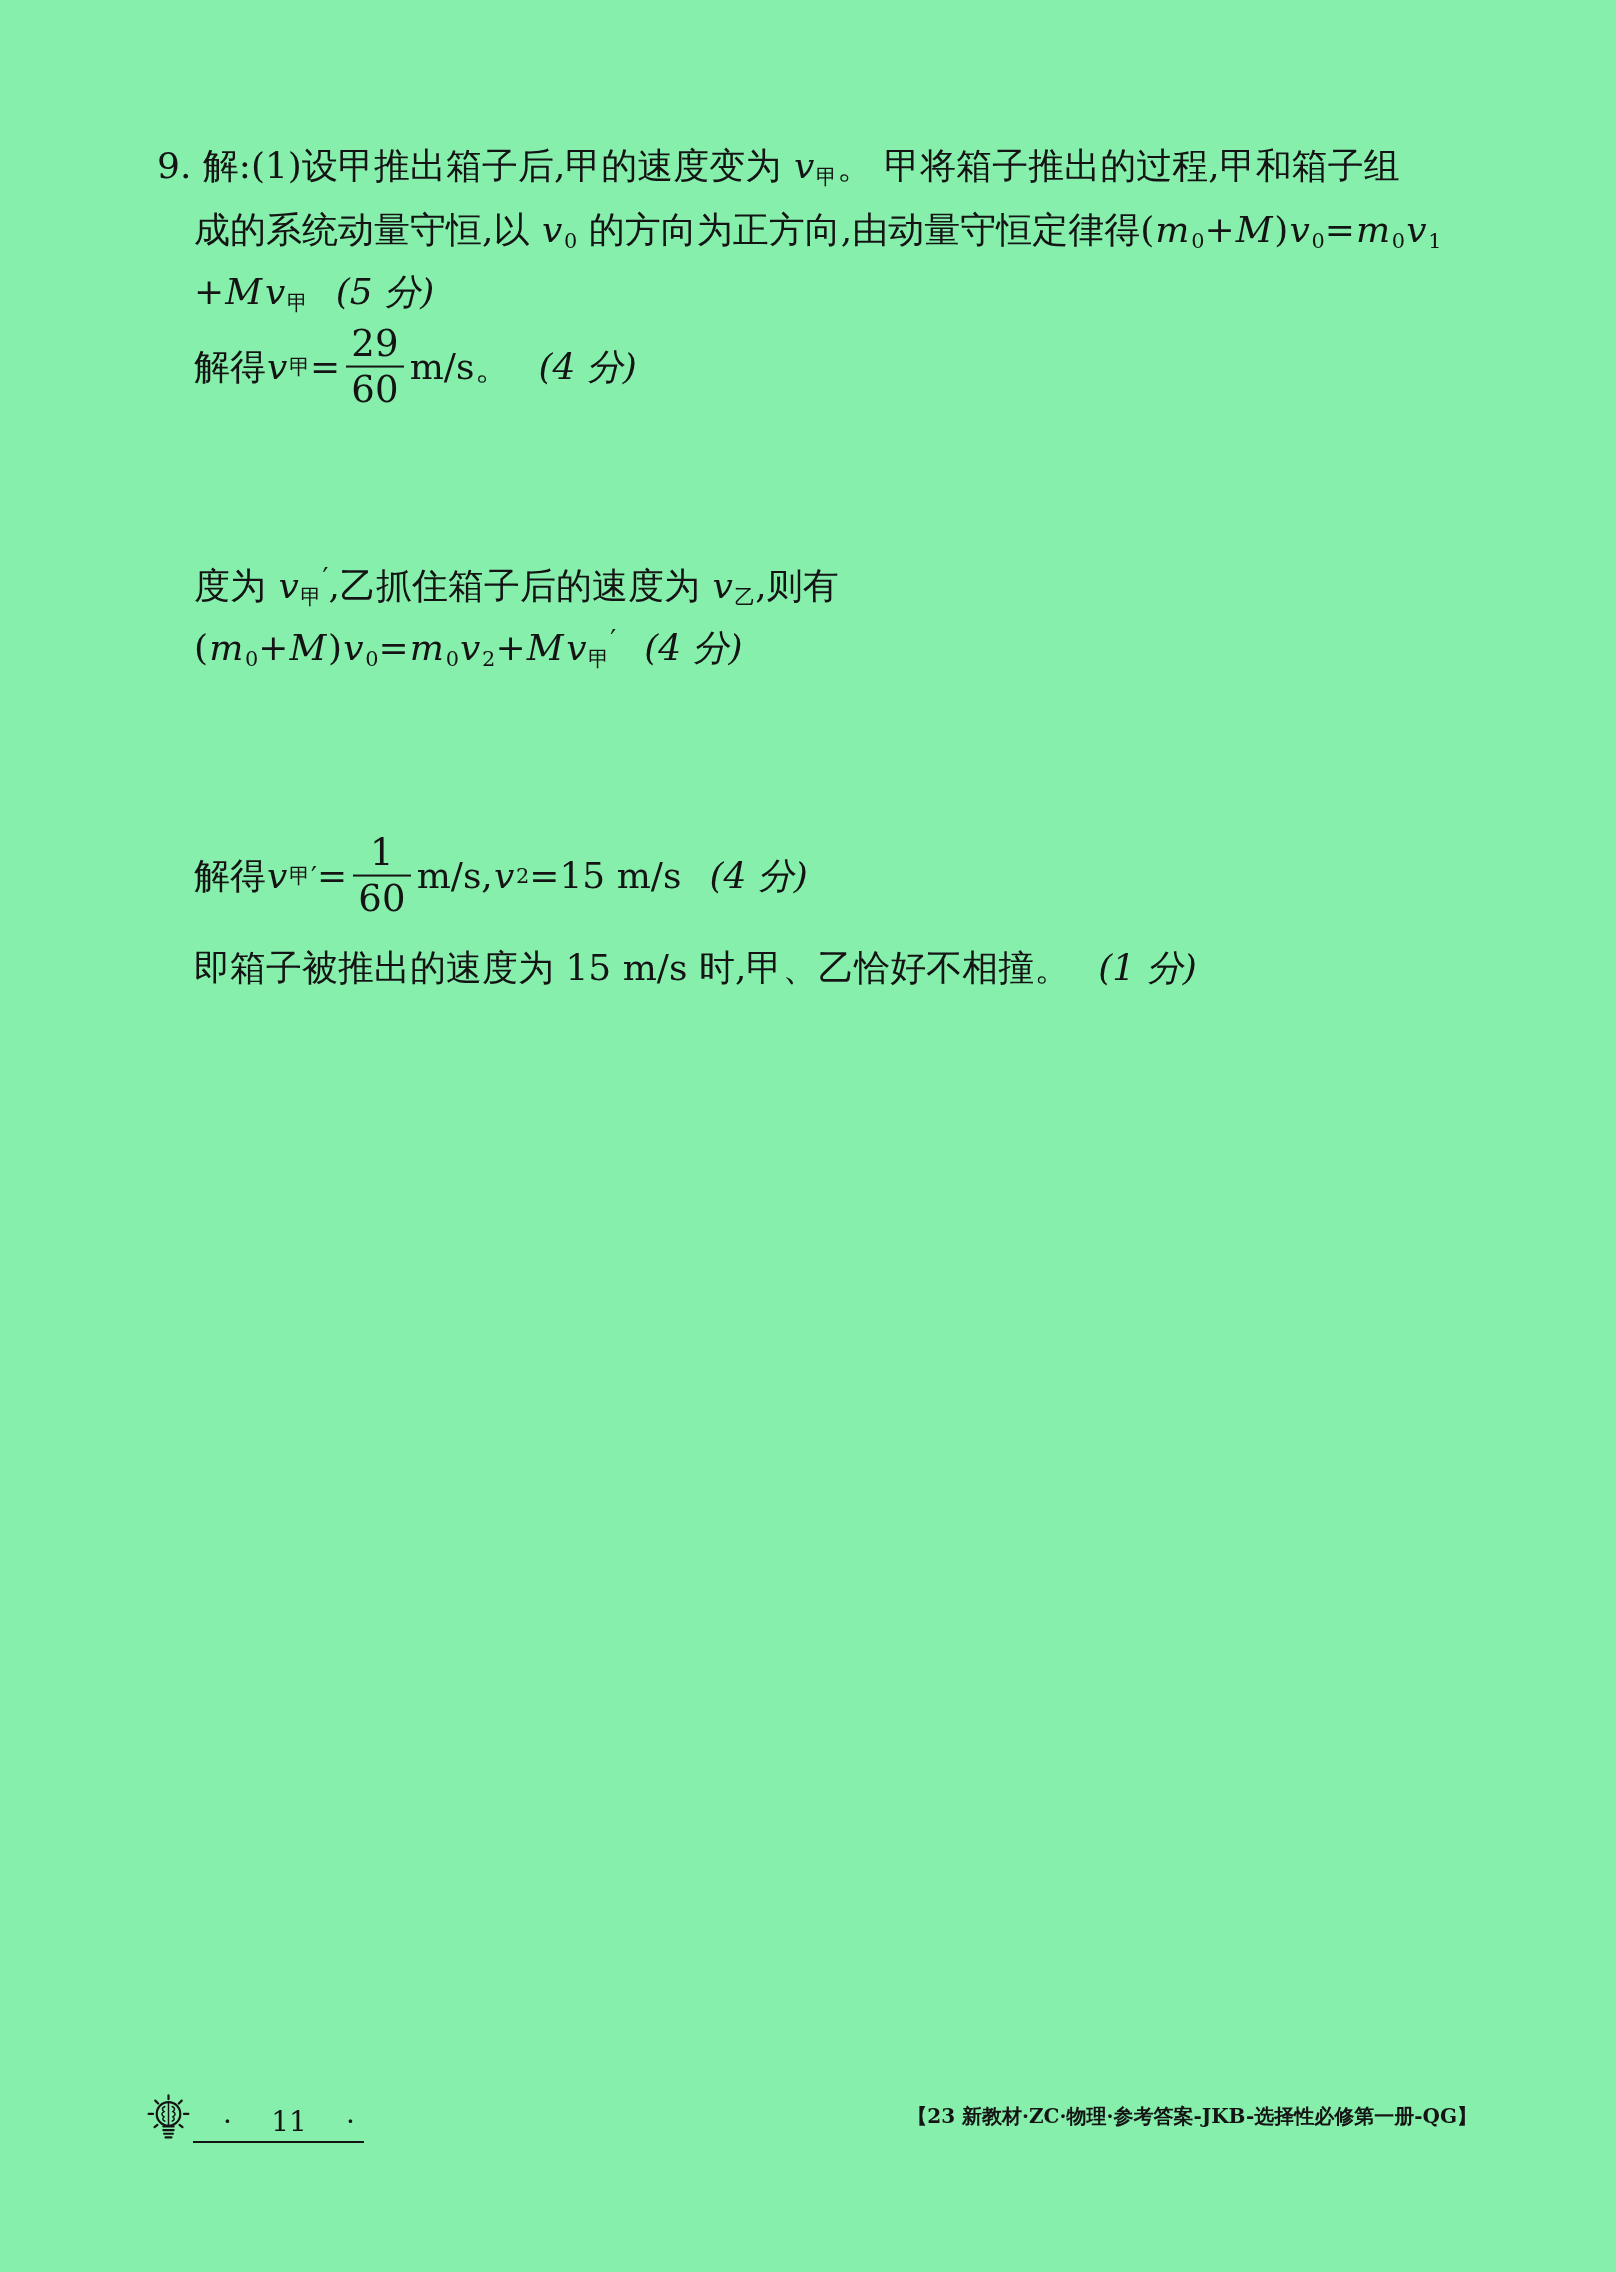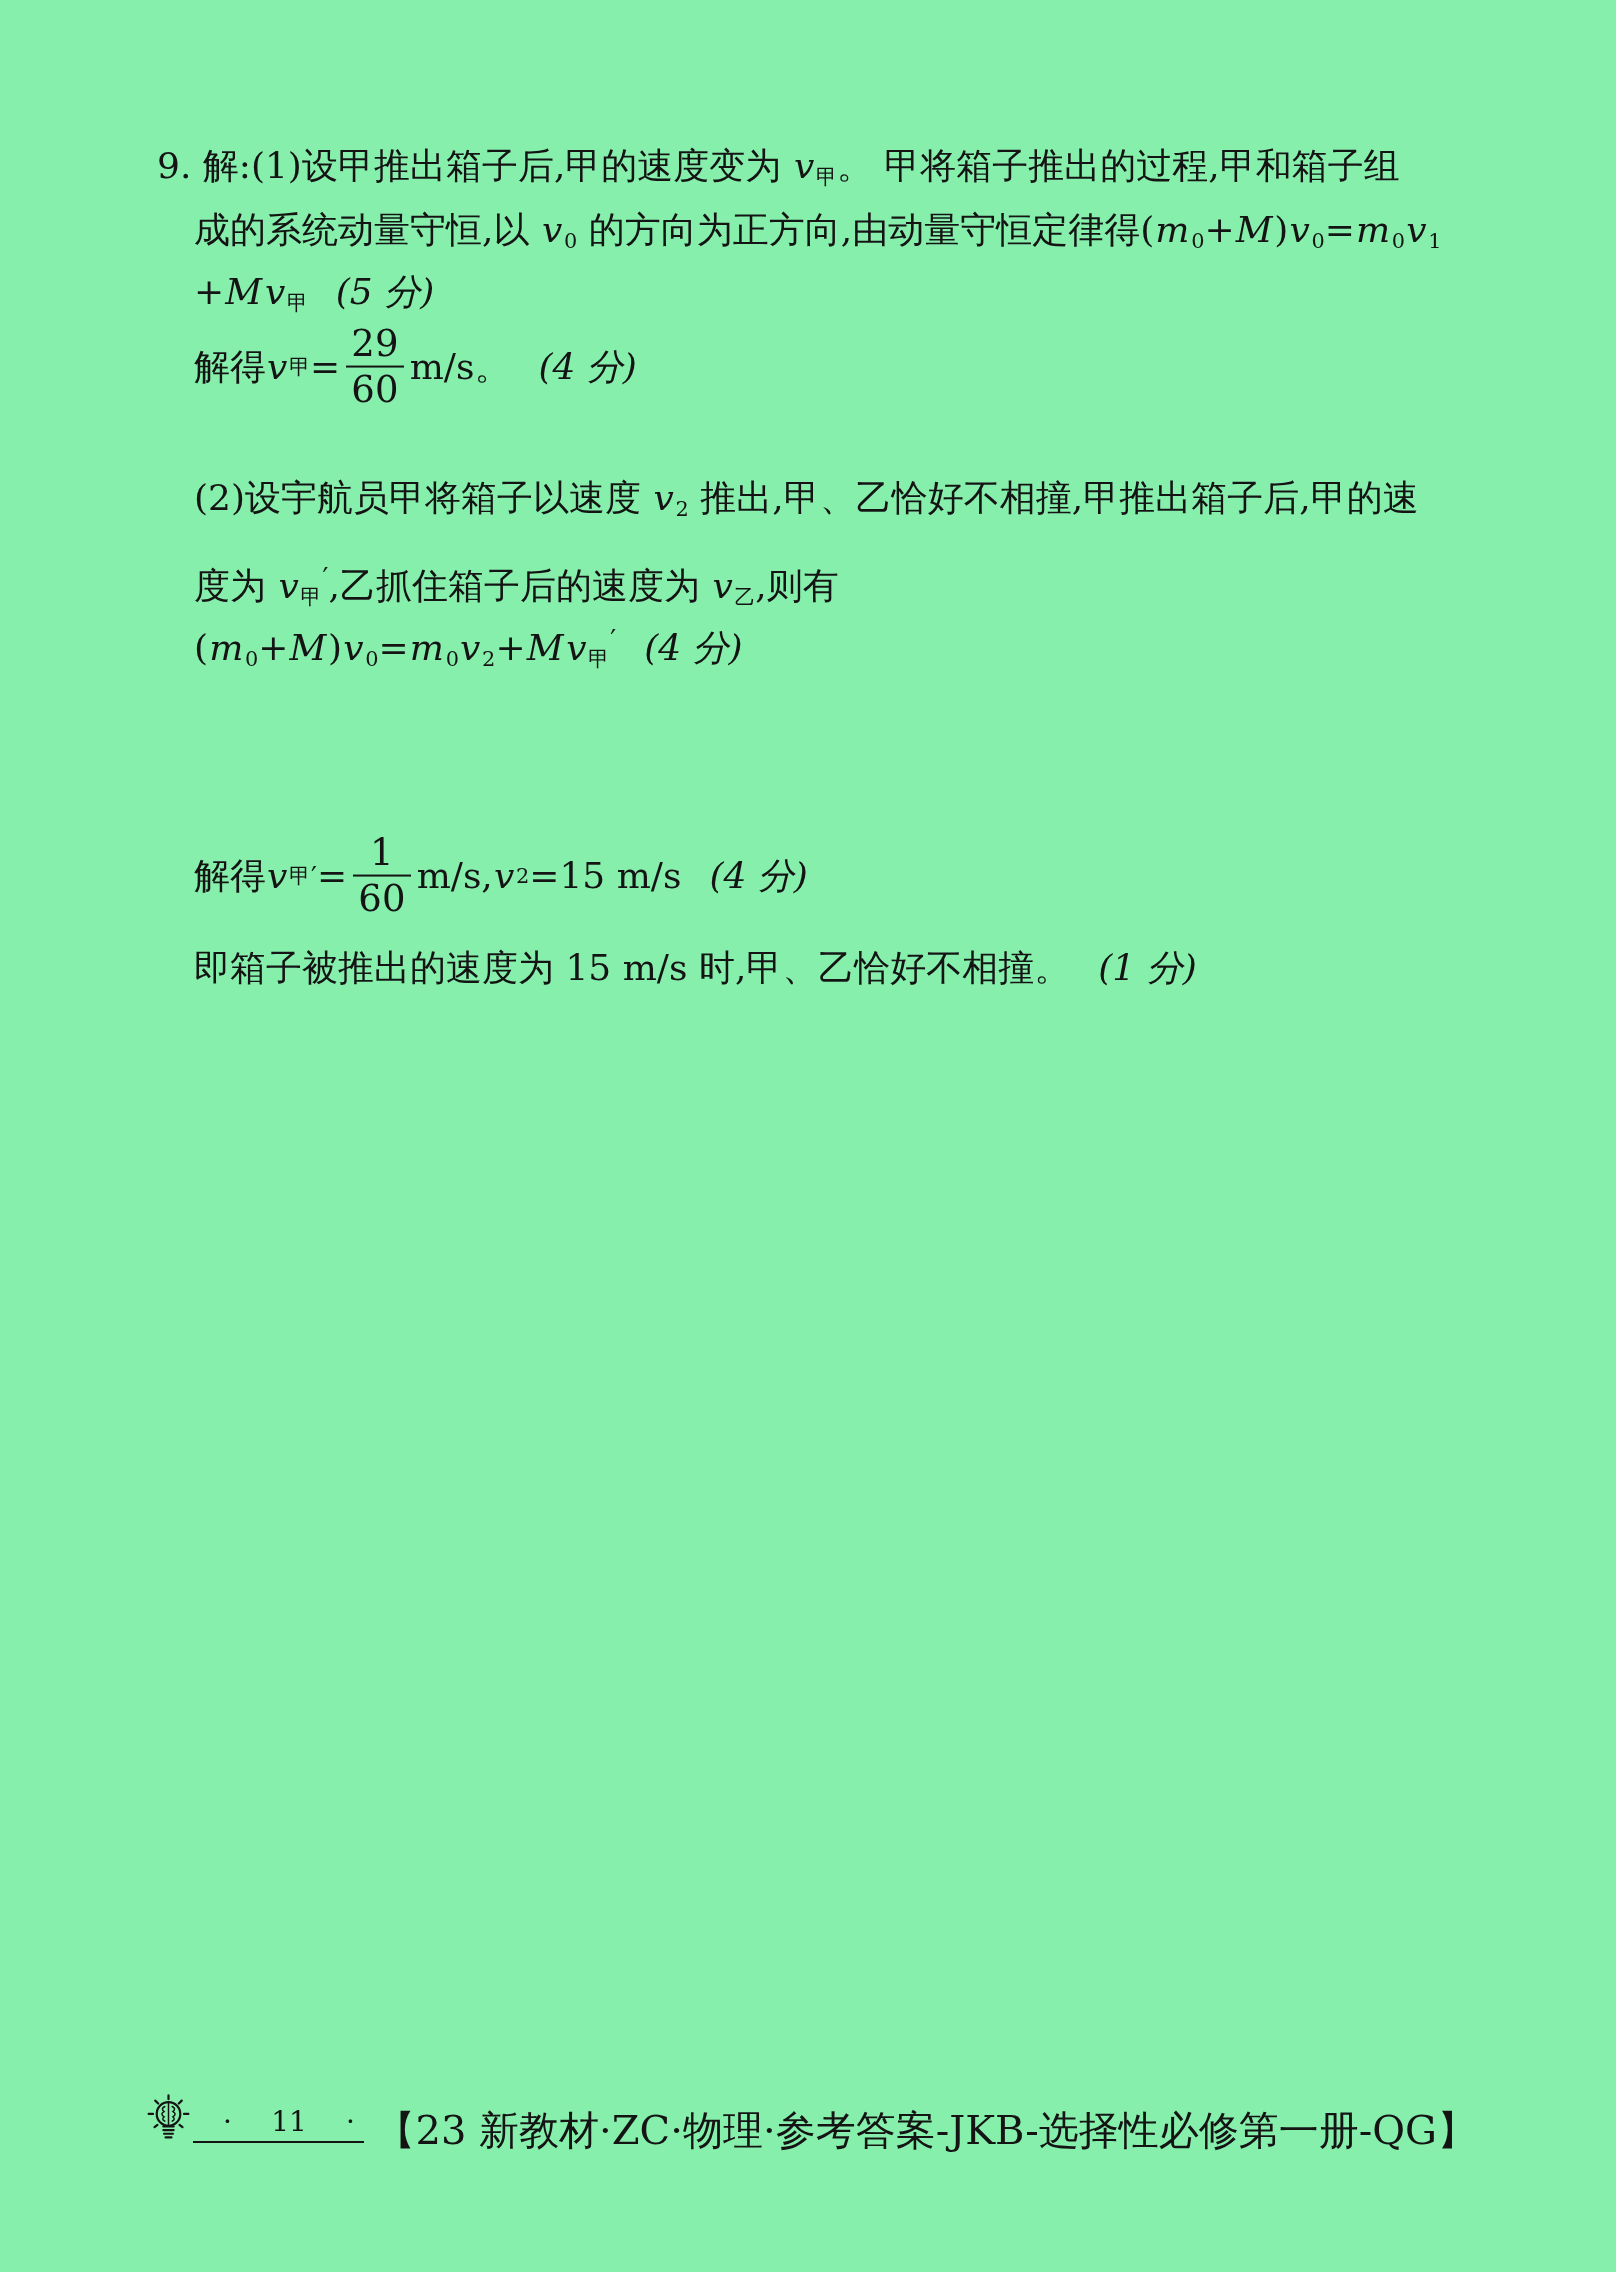--- a/index.html
+++ b/index.html
@@ -15,21 +15,21 @@
         text-align:center;line-height:1.08;margin:0 5.6px;font-size:37px;}
   .nu{display:block;border-bottom:2.2px solid #141414;padding:0 5.6px 2.2px;}
   .de{display:block;padding:2.2px 5.6px 0;}
   .sc{margin-left:28px;font-style:italic;}
   .footer-pg{position:absolute;left:223px;top:2102px;width:132px;height:39px;
              display:flex;justify-content:space-between;align-items:center;
              font-size:28px;}
   .pg-underline{position:absolute;left:193px;top:2141px;width:171px;height:1.7px;
                 background:#141414;}
   .bulb{position:absolute;left:144px;top:2094px;width:49px;height:53px;}
-  .bookref{position:absolute;right:140px;top:2103px;font-size:40px;font-weight:400;
+  .bookref{position:absolute;right:140px;top:2103px;font-size:20px;font-weight:700;
            white-space:nowrap;letter-spacing:0px;}
 </style>
 </head>
 <body>
 
 <div class="page">
 
   <div class="line" style="top:144px;left:157px;">
     <span>9. 解:(1)设甲推出箱子后,甲的速度变为 </span><span class="v">v</span><span class="sb">甲</span><span>。 甲将箱子推出的过程,甲和箱子组</span>
   </div>
@@ -48,23 +48,20 @@
       <span class="sb">甲</span>
       <span>=</span>
       <span class="frac">
         <span class="nu">29</span>
         <span class="de">60</span>
       </span>
       <span> m/s。</span>
       <span class="sc">(4 分)</span>
   </div>
 
-  <div class="line" style="top:476px;left:194px;">
-    <span>(2)设宇航员甲将箱子以速度 </span><span class="v">v</span><span class="sb">2</span><span> 推出,甲、乙恰好不相撞,甲推出箱子后,甲的速</span>
-  </div>
 
   <div class="line" style="top:547px;left:194px;margin-top:8px;">
     <span>度为 </span><span class="v">v</span><span class="sb">甲</span><span class="pr">′</span><span>,乙抓住箱子后的速度为 </span><span class="v">v</span><span class="sb">乙</span><span>,则有</span>
   </div>
 
   <div class="line" style="top:617px;left:194px;">
     <span>(</span><span class="v">m</span><span class="sb">0</span><span>+</span><span class="v">M</span><span>)</span><span class="v">v</span><span class="sb">0</span><span>=</span><span class="v">m</span><span class="sb">0</span><span class="v">v</span><span class="sb">2</span><span>+</span><span class="v">M</span><span class="v">v</span><span class="sb">甲</span><span class="pr">′</span><span class="sc">(4 分)</span>
   </div>
 
 

